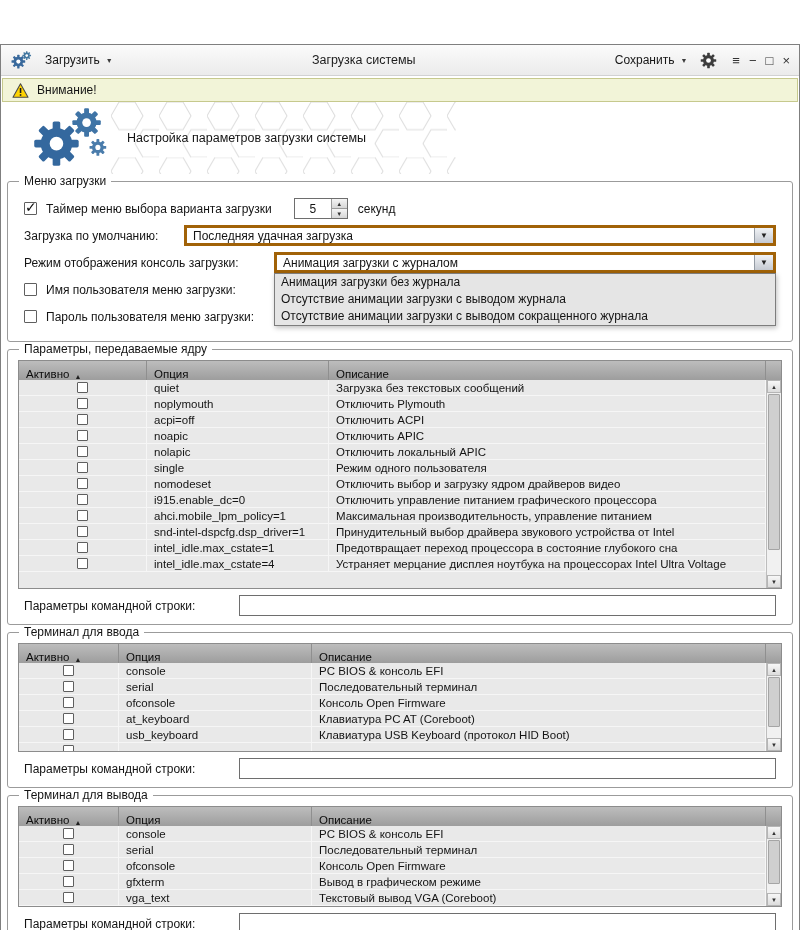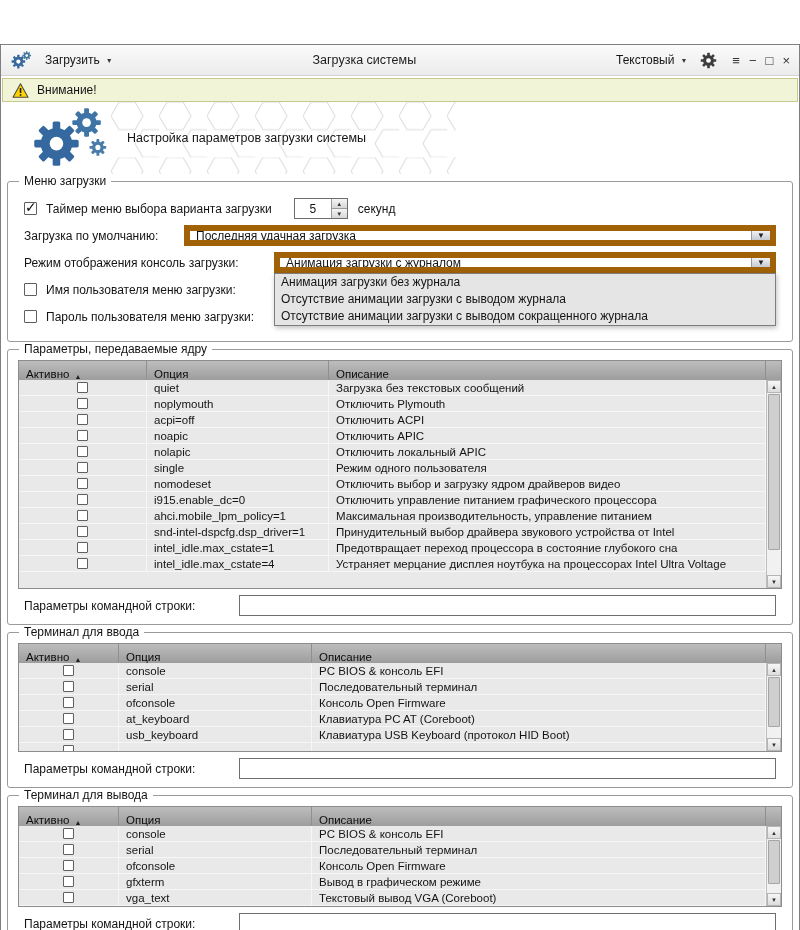--- a/index.html
+++ b/index.html
@@ -47,21 +47,21 @@
   .lblw2 { min-width:240px; }
   .spin { display:flex; margin-left:22px; width:54px; height:21px; border:1px solid #6e6e6e; background:#fff; }
   .spin .num { flex:1; display:flex; align-items:center; justify-content:center; }
   .spin .arrows { width:16px; display:flex; flex-direction:column; border-left:1px solid #9a9a9a; }
   .spin .arrows span { flex:1; display:flex; align-items:center; justify-content:center;
                        font-size:6px; color:#333; background:linear-gradient(#f5f5f5,#d6d6d6); }
   .spin .arrows span + span { border-top:1px solid #9a9a9a; }
   .unit { margin-left:10px; }
 
   .combo-wrap { flex:1; margin-left:10px; position:relative; }
-  .combo { display:flex; height:21px; border:6px solid #a16207; background:#fff; align-items:stretch; }
+  .combo { display:flex; height:21px; border:3px solid #a16207; background:#fff; align-items:stretch; }
   .combo .val { flex:1; display:flex; align-items:center; padding:0 6px; white-space:nowrap; overflow:hidden; }
   .combo .dbtn { width:19px; border-left:1px solid #949ba4; background:linear-gradient(#f0f2f5,#c5cad2);
                  display:flex; align-items:center; justify-content:center; font-size:8px; color:#222; }
   .dd { position:absolute; left:0; right:0; top:21px; background:#e5e5e5; border:1px solid #7d7d7d;
         box-shadow:1px 2px 5px rgba(0,0,0,.25); z-index:9; }
   .dd-item { height:17px; line-height:17px; padding:0 6px; white-space:nowrap; overflow:hidden; }
 
   
   .tbl { position:relative; margin:0 4px; border:1px solid #8c8c8c; background:#e9e9e9; overflow:hidden; }
   .t-head { display:grid; height:19px; background:linear-gradient(#bdbdbd,#9d9d9d); padding-right:15px; }
@@ -122,21 +122,21 @@
         <use href="#gear8" transform="translate(76,25) scale(0.48)" fill="#41769f"></use>
       </svg>
       <div class="menu-btn">
         <span>Загрузить</span>
         <span class="caret">▼</span>
       </div>
     </div>
     <div class="tb-center">Загрузка системы</div>
     <div class="tb-right">
       <div class="menu-btn">
-        <span>Текстовый</span>
+        <span>Сохранить</span>
         <span class="caret">▼</span>
       </div>
       <svg class="gearicon" viewBox="-45 -45 90 90">
         <use href="#gear8" fill="#3d3d3d"></use>
       </svg>
       <div class="winctl">
         <span>≡</span>
         <span>−</span>
         <span>□</span>
         <span>×</span>

